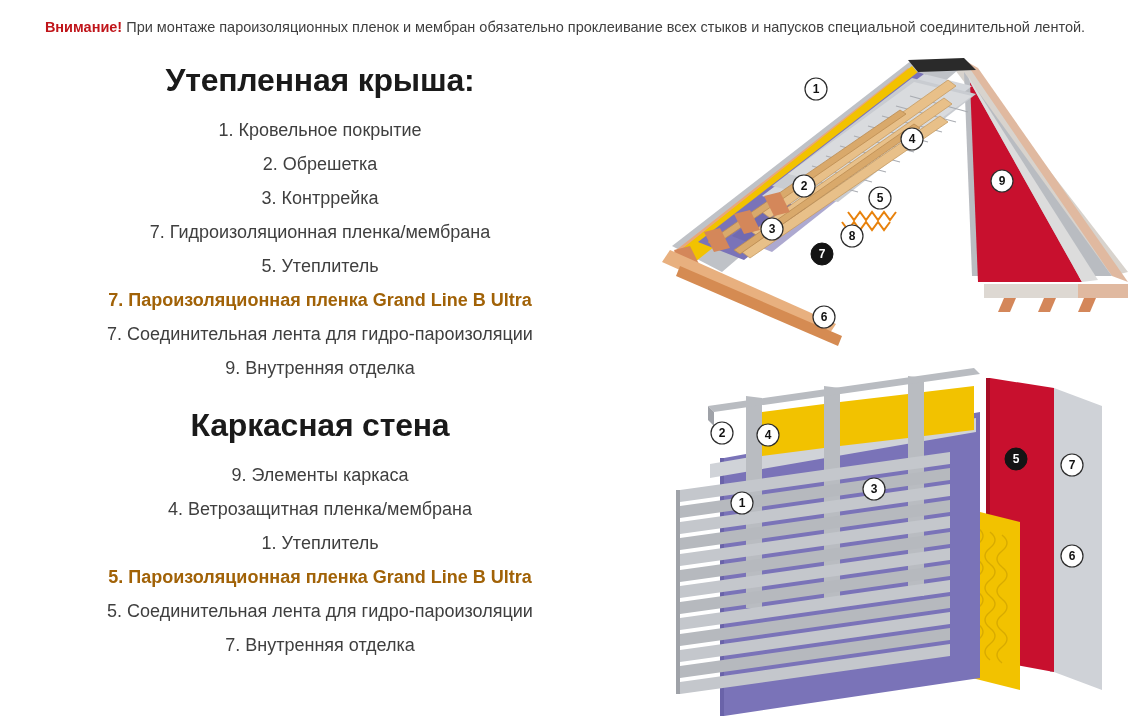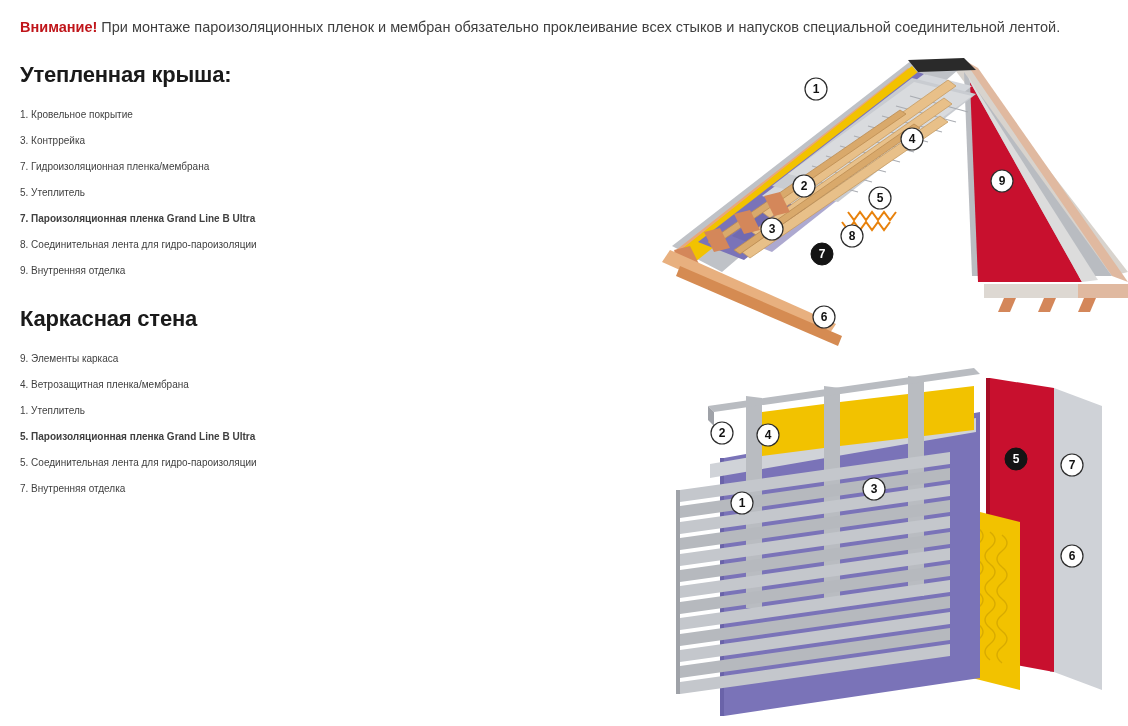--- a/index.html
+++ b/index.html
@@ -13,20 +13,21 @@
     position: relative;
     font-family: "Liberation Sans", sans-serif;
     color: #3a3a3a;
     overflow: hidden;
   }
 
   .page {
     position: relative;
     width: 1128px;
     height: 726px;
+    text-align: center;
   }
 
   
   .warning {
     position: absolute;
     left: 20px;
     top: 18px;
     width: 1090px;
     font-size: 14.5px;
     line-height: 1.3;
@@ -38,42 +39,42 @@
   }
 
   
   .text-col {
     position: absolute;
     left: 20px;
     top: 48px;
     width: 600px;
   }
   .section-title {
-    font-size: 22px;
+    font-size: 32px;
     font-weight: bold;
     color: #1a1a1a;
     margin: 14px 0 22px 0;
     letter-spacing: -0.2px;
   }
   .section-title.second {
   }
   .item-list {
     margin: 0;
     padding: 0;
     list-style: none;
   }
   .item-list li {
-    font-size: 10px;
+    font-size: 18px;
     line-height: 1.0;
     padding: 0 0 16px 0;
     color: #3f3f3f;
   }
   .item-list li.bold {
     font-weight: bold;
-    color: #404040;
+    color: #a16207;
   }
 
   
   .illus {
     position: absolute;
   }
   .illus.roof {
     left: 612px;
     top: 36px;
     width: 516px;
@@ -121,25 +122,26 @@
 
   <div class="warning">
     <span class="warn-label">Внимание!</span><span> При монтаже пароизоляционных пленок и мембран обязательно проклеивание всех стыков и напусков специальной соединительной лентой.</span>
   </div>
 
   <div class="text-col">
 
     <h2 class="section-title">Утепленная крыша:</h2>
     <ul class="item-list">
       <li>1. Кровельное покрытие</li>
+      <li>2. Обрешетка</li>
       <li>3. Контррейка</li>
       <li>7. Гидроизоляционная пленка/мембрана</li>
       <li>5. Утеплитель</li>
       <li class="bold">7. Пароизоляционная пленка Grand Line B Ultra</li>
-      <li>8. Соединительная лента для гидро-пароизоляции</li>
+      <li>7. Соединительная лента для гидро-пароизоляции</li>
       <li>9. Внутренняя отделка</li>
     </ul>
 
     <h2 class="section-title second">Каркасная стена</h2>
     <ul class="item-list">
       <li>9. Элементы каркаса</li>
       <li>4. Ветрозащитная пленка/мембрана</li>
       <li>1. Утеплитель</li>
       <li class="bold">5. Пароизоляционная пленка Grand Line B Ultra</li>
       <li>5. Соединительная лента для гидро-пароизоляции</li>

